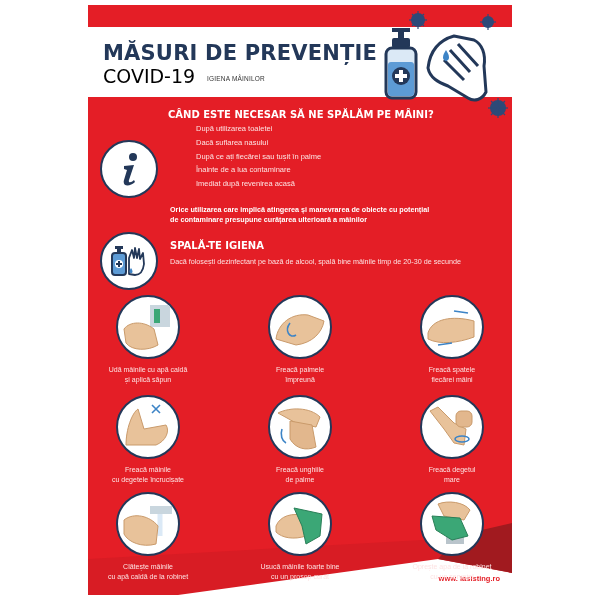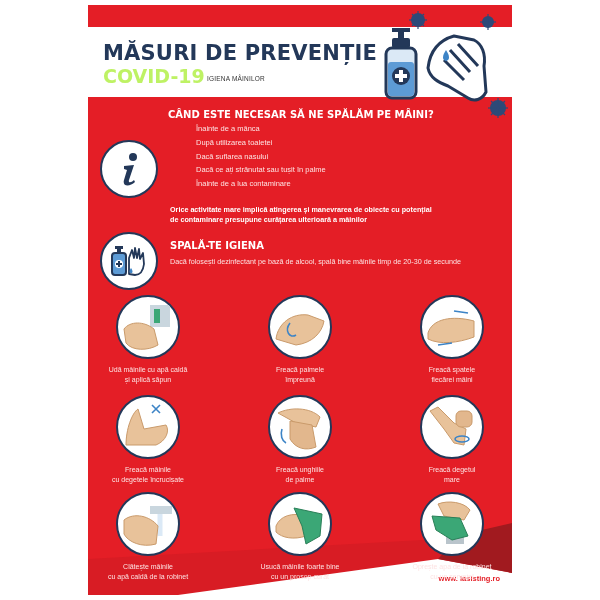--- a/index.html
+++ b/index.html
@@ -13,21 +13,21 @@
       position: absolute; left: 0; top: 22px; width: 100%; height: 70px;
       background: #ffffff;
     }
     .title-main {
       position: absolute; left: 15px; top: 36px;
       font-size: 21px; font-weight: 900; color: #233859; letter-spacing: 0.2px;
       font-family: "DejaVu Sans", sans-serif;
     }
     .title-covid {
       position: absolute; left: 15px; top: 60px;
-      font-size: 19px; font-weight: 700; color: #bef264;
+      font-size: 19px; font-weight: 400; color: #000000;
       font-family: "DejaVu Sans", sans-serif;
     }
     .title-sub {
       position: absolute; left: 119px; top: 70px;
       font-size: 6.5px; color: #333; letter-spacing: 0.2px;
     }
     .hero { position: absolute; left: 290px; top: 5px; width: 134px; height: 108px; }
 
     .section-title {
       position: absolute; color: #ffffff; font-weight: bold; font-size: 10px;
@@ -107,28 +107,28 @@
   </svg>
 
   <div class="circle-icon" style="left:12px;top:135px;">
     <svg width="30" height="34" viewBox="0 0 30 34">
       <circle cx="19" cy="5" r="4" fill="#233859"></circle>
       <path d="M10 14 L20 13 L15 28 C14 31 17 31 20 28 L21 30 C16 35 8 35 10 28 L13 18 L10 17 Z" fill="#233859"></path>
     </svg>
   </div>
   <div class="section-title" style="left:80px;top:104px;text-align:center;">CÂND ESTE NECESAR SĂ NE SPĂLĂM PE MÂINI?</div>
   <ul class="list">
-    <li>Înainte de a mânca</li>
     <li>După utilizarea toaletei</li>
     <li>Dacă suflarea nasului</li>
-    <li>Dacă ce ați strănutat sau tușit în palme</li>
+    <li>După ce ați fiecărei sau tușit în palme</li>
     <li>Înainte de a lua contaminare</li>
+    <li>Imediat după revenirea acasă</li>
   </ul>
   <div class="bold-note">
-    <div>Orice activitate mare implică atingerea și manevrarea de obiecte cu potențial</div>
+    <div>Orice utilizarea care implică atingerea și manevrarea de obiecte cu potențial</div>
     <div>de contaminare presupune curățarea ulterioară a mâinilor</div>
   </div>
 
   <div class="circle-icon" style="left:12px;top:227px;">
     <svg width="40" height="34" viewBox="0 0 40 34">
       <rect x="6" y="2" width="8" height="3" fill="#233859"></rect>
       <rect x="8" y="4" width="4" height="5" fill="#233859"></rect>
       <rect x="3" y="9" width="14" height="22" rx="3" fill="#5d9bd5" stroke="#233859" stroke-width="2"></rect>
       <circle cx="10" cy="20" r="4" fill="#fff"></circle>
       <rect x="9" y="17" width="2" height="6" fill="#233859"></rect>

